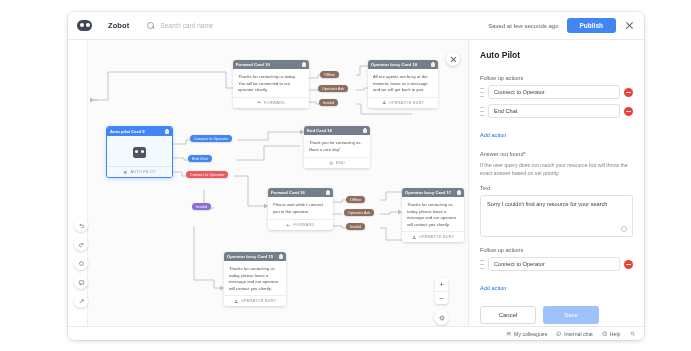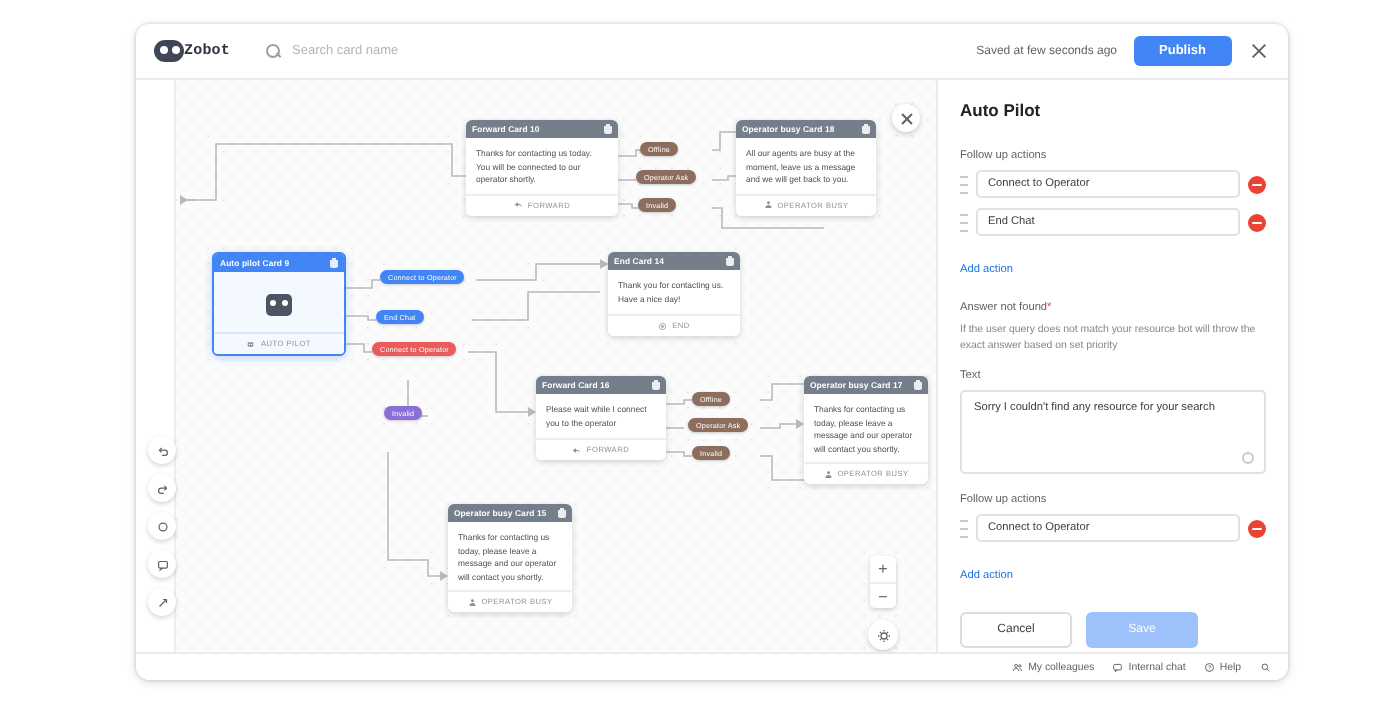--- a/index.html
+++ b/index.html
@@ -42,22 +42,22 @@
     position: relative; flex: none;
   }
   .logo::before, .logo::after {
     content: ""; position: absolute; top: 3px;
     width: 4px; height: 4px; border-radius: 50%;
     background: #ffffff;
   }
   .logo::before { left: 2.5px; }
   .logo::after  { right: 2.5px; }
   .brand {
-    margin-left: 0; font-size: 7.5px; font-weight: bold;
-    color: #2d3340; letter-spacing: .1px; font-family: Liberation Mono, monospace;
+    margin-left: 16px; font-size: 7.5px; font-weight: bold;
+    color: #2d3340; letter-spacing: .1px;
   }
   .search-wrap {
     margin-left: 18px; display: flex; align-items: center; gap: 4px;
   }
   .mag {
     width: 7px; height: 7px; flex: none; position: relative;
   }
   .mag::before {
     content: ""; position: absolute; left: 0; top: 0;
     width: 5px; height: 5px; border: 1px solid #9aa0a6; border-radius: 50%;

